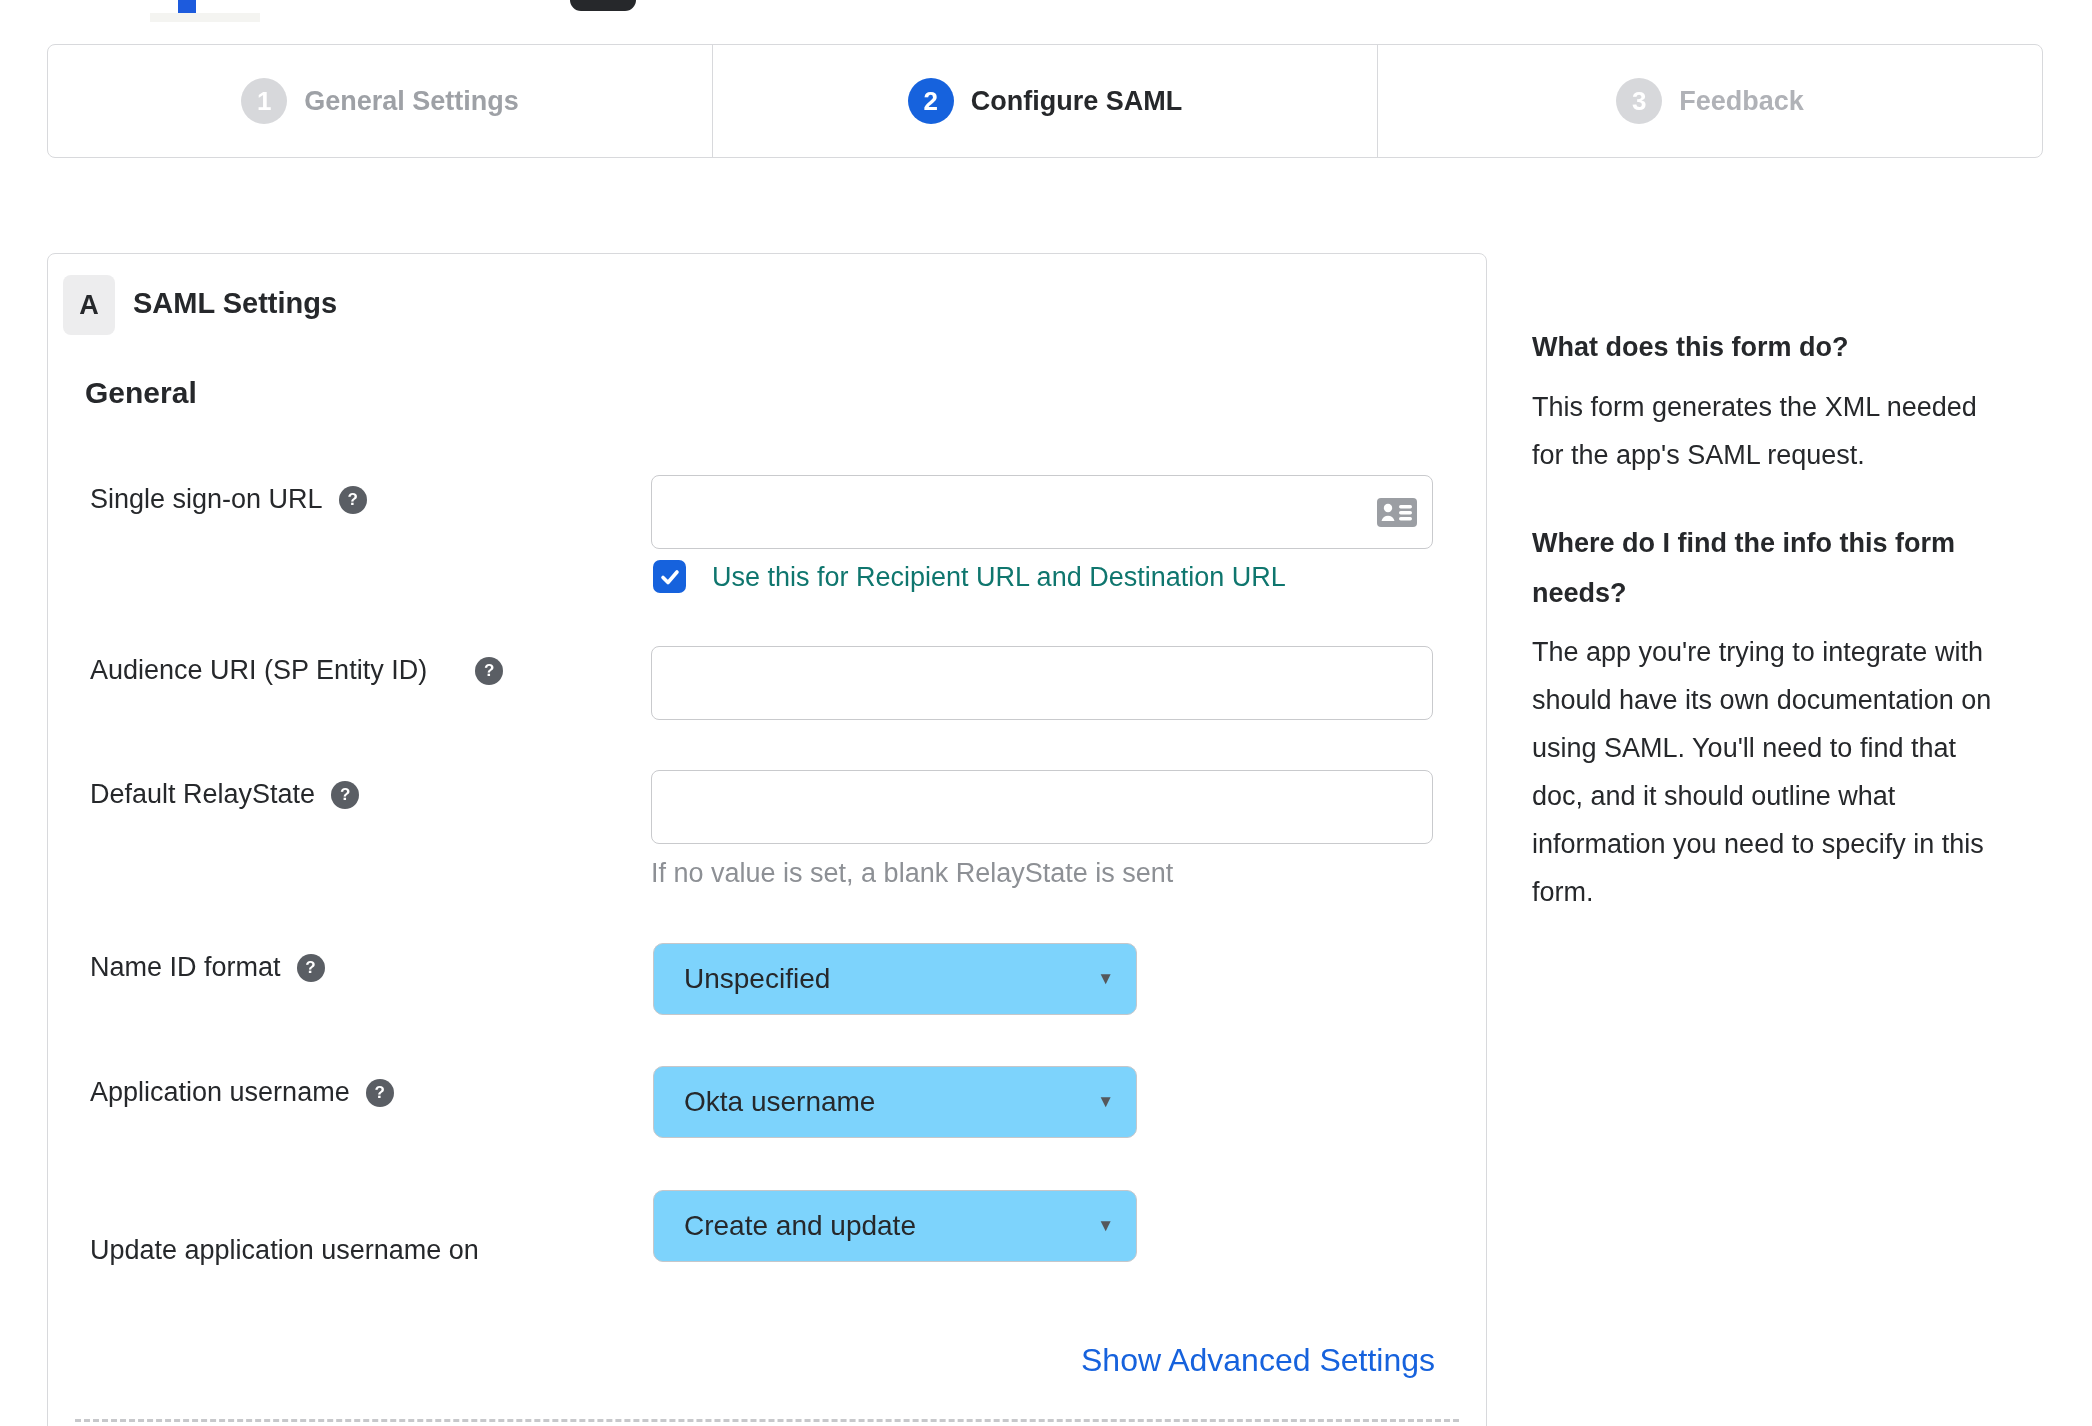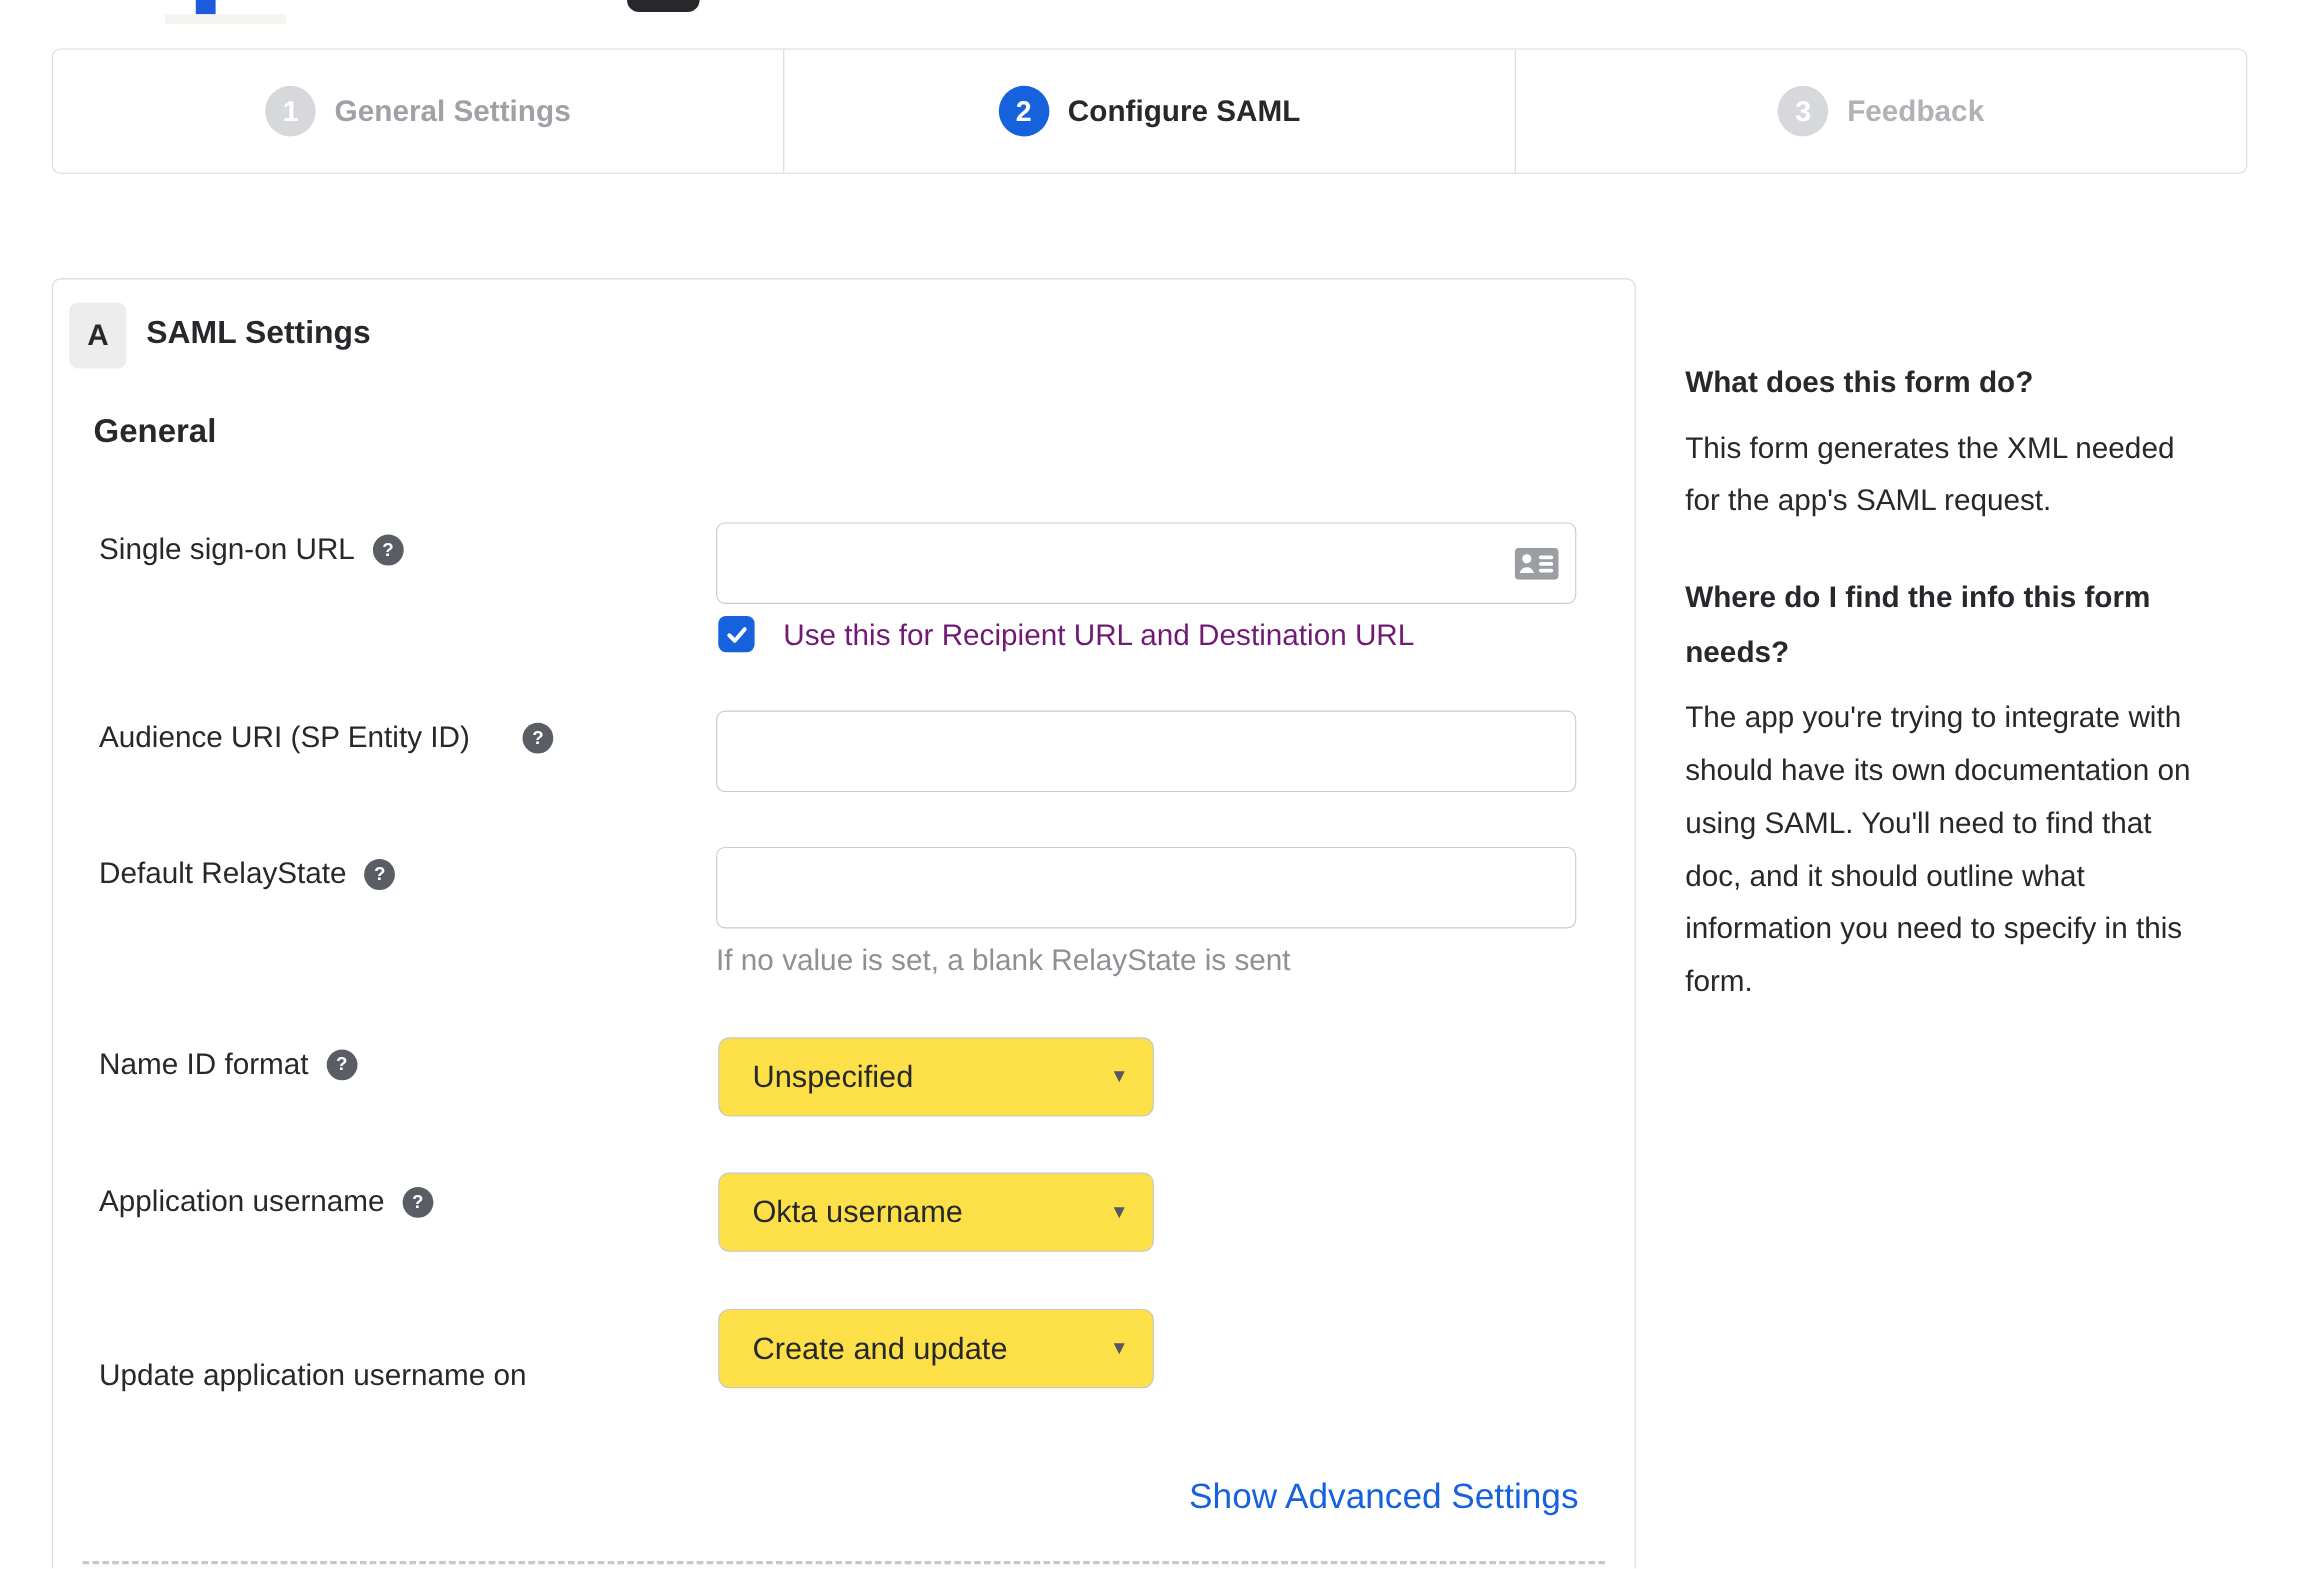--- a/index.html
+++ b/index.html
@@ -42,25 +42,25 @@
 
   .text-input { left:651px; width:782px; height:74px; background:#fff;
                 border:1.5px solid #c9cacd; border-radius:8px; font-size:27px; color:#26282b;
                 padding:0 60px 0 28px; outline:none; font-family:"Liberation Sans", sans-serif; }
   .input-wrap { left:651px; width:782px; height:74px; }
   .input-wrap .text-input { left:0; top:0; position:absolute; width:100%; height:100%; }
   .trailing-icon { position:absolute; right:16px; top:23px; }
 
   .checkbox { left:653px; top:560px; width:33px; height:33px; background:#1662dd; border-radius:7px;
               display:flex; align-items:center; justify-content:center; cursor:pointer; }
-  .checkbox-label { left:712px; top:562px; font-size:27px; color:#701a75; }
+  .checkbox-label { left:712px; top:562px; font-size:27px; color:#0f766e; }
 
   .helper-text { left:651px; top:858px; font-size:27px; color:#8d9095; }
 
-  .select { left:653px; width:396px; height:72px; background:#fde047; border:1.5px solid #c6c7ca; border-radius:10px;
+  .select { left:653px; width:484px; height:72px; background:#7dd3fc; border:1.5px solid #c6c7ca; border-radius:10px;
             cursor:pointer; }
   .select-value { position:absolute; left:30px; top:50%; transform:translateY(-50%); font-size:28px; color:#26282b; }
   .select-caret { position:absolute; right:22px; top:50%; transform:translateY(-50%); font-size:17px; color:#55585c; }
 
   .advanced-link { top:1342px; right:657px; font-size:32px; color:#1662dd; cursor:pointer; text-decoration:none;text-align:right; }
   .dashed-divider { left:75px; top:1419px; width:1384px; border-top:3px dashed #c7c8cb; }
 
   
   .sb-heading { left:1532px; width:530px; font-size:27px; font-weight:bold; line-height:50px; white-space:pre-line; }
   .sb-body { left:1532px; width:530px; font-size:27px; line-height:48px; white-space:pre-line; color:#26282b; }

